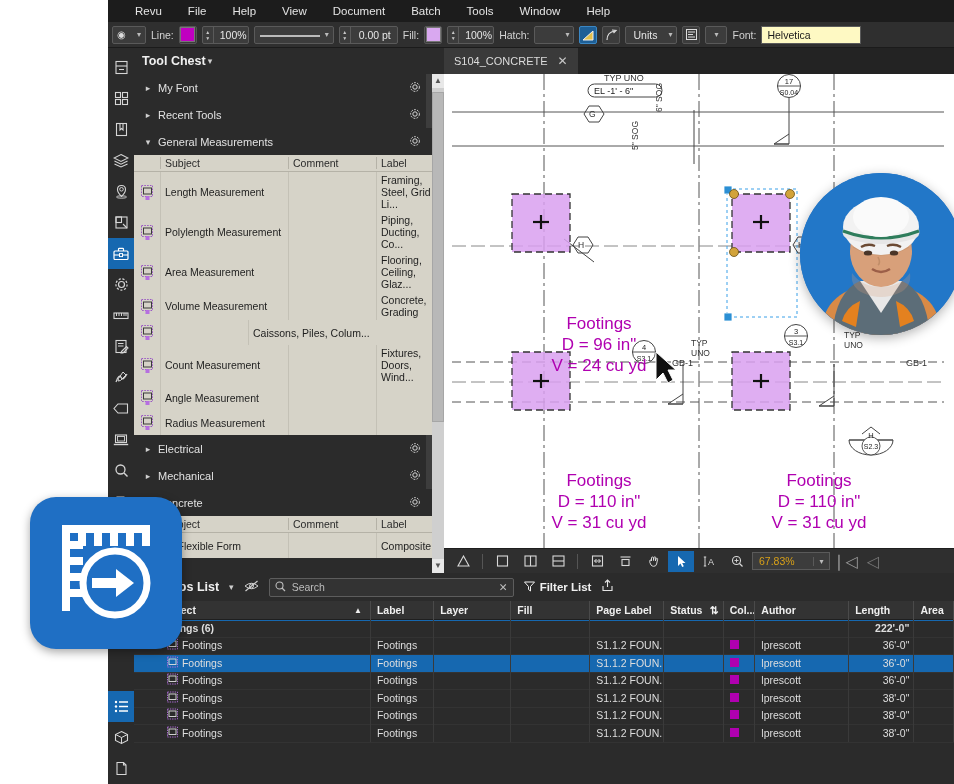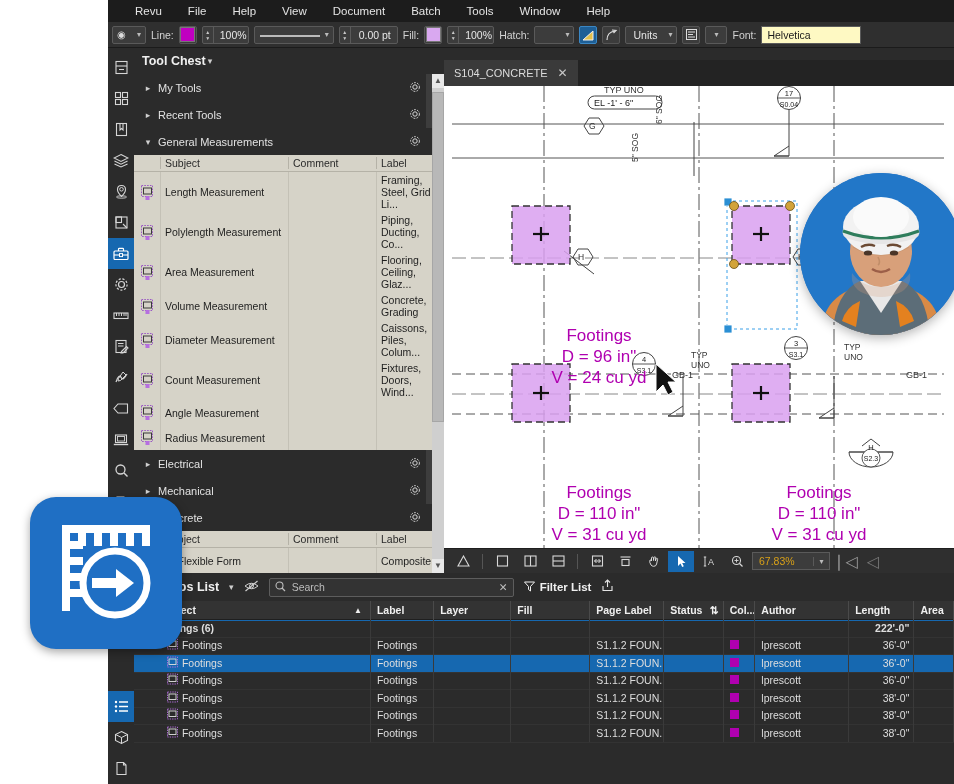--- a/index.html
+++ b/index.html
@@ -85,21 +85,21 @@
 
   .tc-scroll { position:absolute; right:0; top:26px; width:12px; height:499px;
                background:#cfcfcf; }
   .tc-scroll .thumb { position:absolute; left:0; top:18px; width:12px; height:330px;
                       background:#b8b8b8; border:1px solid #a6a6a6;}
   .tc-scroll .ar { position:absolute; left:0; width:12px; height:14px; color:#555;
                    font-size:8px; text-align:center; line-height:14px;
                    background:#e8e8e8;}
 
   
-  .canvas-wrap { position:absolute; left:336px; top:12px; width:510px; height:525px;
+  .canvas-wrap { position:absolute; left:336px; top:0; width:510px; height:525px;
                  background:#2b2b2b; }
   .tabbar { height:26px; background:#232323; display:flex; align-items:flex-end; }
   .doctab { height:26px; background:#3a3a3a; display:flex; align-items:center;
             gap:10px; padding:0 10px; color:#dcdcdc; font-size:11px; }
   .doctab .x { font-size:12px; color:#c9c9c9; }
   .canvas { position:absolute; left:0; top:26px; width:510px; height:474px;
             background:#ffffff; overflow:hidden; }
 
   .zoombar { position:absolute; left:336px; top:500px; width:510px; height:25px;
              background:#2f2f2f; display:flex; align-items:center; gap:2px;
@@ -381,21 +381,21 @@
         </div>
 
       <div class="toolchest">
         <div class="tc-head">
           <span>Tool Chest</span>
           <span class="caret2">▾</span>
         </div>
         <div id="tcBody">
             <div class="grp">
               <span class="tw">▸</span>
-              <span class="gname">My Tools</span>
+              <span class="gname">My Font</span>
               <span class="gear"><svg width="12" height="12" viewBox="0 0 12 12">
                   <circle cx="6" cy="6" r="2.2" fill="none" stroke="#d8d8d8" stroke-width="1"></circle>
                   <circle cx="6" cy="6" r="4.4" fill="none" stroke="#d8d8d8" stroke-width="1" stroke-dasharray="1.9 1.3"></circle>
                 </svg></span>
               <span class="gchev">▸</span>
             </div>
             <div class="grp">
               <span class="tw">▸</span>
               <span class="gname">Recent Tools</span>
               <span class="gear"><svg width="12" height="12" viewBox="0 0 12 12">
@@ -469,21 +469,20 @@
                 <div class="c-lab">Concrete, Grading</div>
               </div>
               <div class="row">
                 <div class="c-ico">
                   <svg width="17" height="17" viewBox="0 0 17 17">
                     <rect x="2.5" y="1.5" width="11" height="11" fill="none" stroke="#9b59c4" stroke-width="1" stroke-dasharray="1.6 1.2"></rect>
                     <rect x="4.5" y="4" width="8" height="6" fill="none" stroke="#3a3a3a" stroke-width="1"></rect>
                     <rect x="6.5" y="12" width="4" height="4" fill="#b66fe0"></rect>
                   </svg>
                 </div>
-                <div class="c-sub">Diameter Measurement</div>
                 <div class="c-com"></div>
                 <div class="c-lab">Caissons, Piles, Colum...</div>
               </div>
               <div class="row">
                 <div class="c-ico">
                   <svg width="17" height="17" viewBox="0 0 17 17">
                     <rect x="2.5" y="1.5" width="11" height="11" fill="none" stroke="#9b59c4" stroke-width="1" stroke-dasharray="1.6 1.2"></rect>
                     <rect x="4.5" y="4" width="8" height="6" fill="none" stroke="#3a3a3a" stroke-width="1"></rect>
                     <rect x="6.5" y="12" width="4" height="4" fill="#b66fe0"></rect>
                   </svg>

